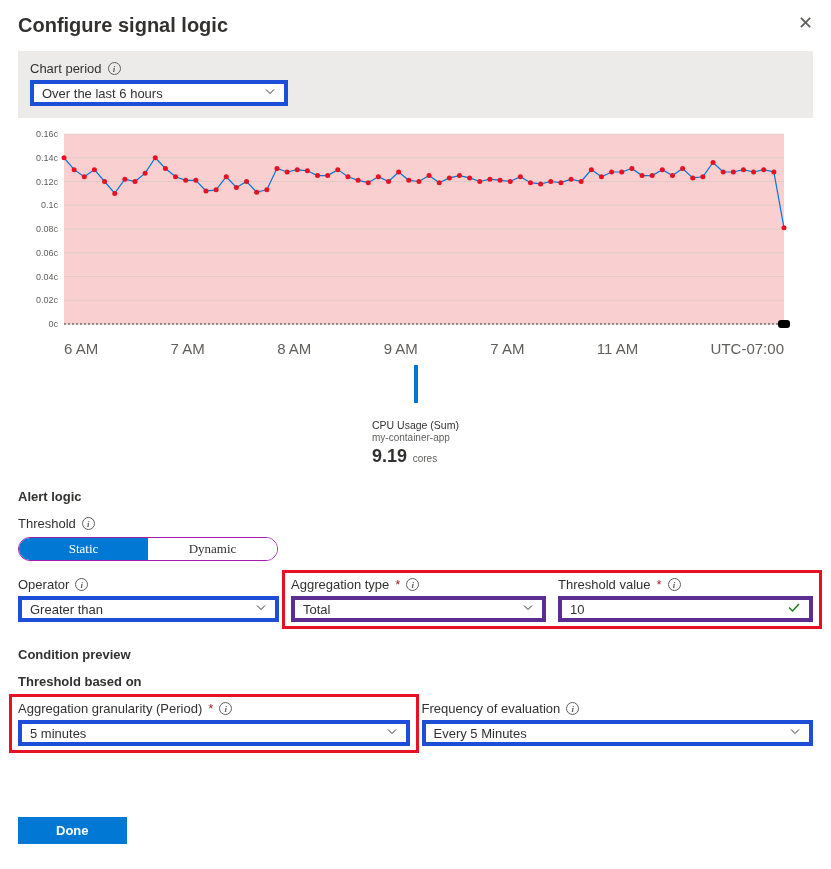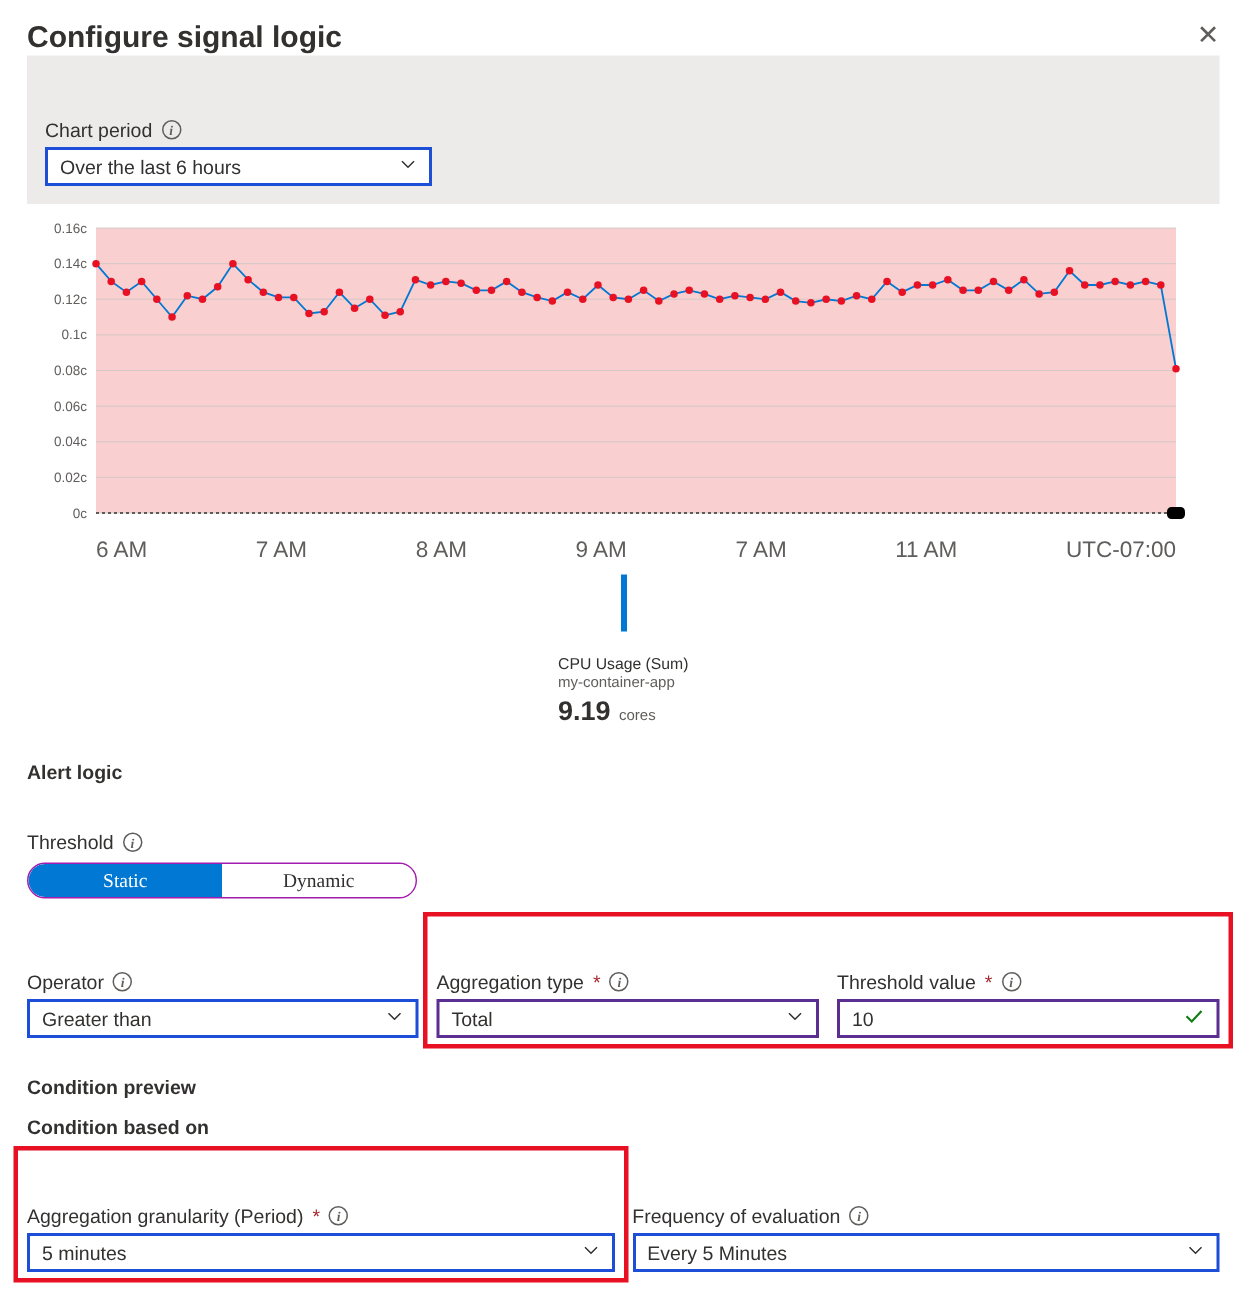--- a/index.html
+++ b/index.html
@@ -9,42 +9,43 @@
     font-size: 13px;
     color: #323130;
     background: #fff;
     width: 831px;
   }
   .panel { padding: 14px 18px 18px 18px; }
   .header {
     display: flex;
     justify-content: space-between;
     align-items: flex-start;
+    margin-bottom: 14px;
   }
   .title { font-size: 20px; font-weight: 600; }
   .close-x { font-size: 18px; cursor: pointer; color: #605e5c; line-height: 1; }
 
   .chart-period-bar {
     background: #edebe9;
     padding: 10px 12px 12px 12px;
     margin-bottom: 10px;
   }
-  .label-row { font-size: 13px; color: #323130; margin-bottom: 4px; display:flex; align-items:center; gap:6px;margin-top:32px;}
+  .label-row { font-size: 13px; color: #323130; margin-bottom: 4px; display:flex; align-items:center; gap:6px;}
   .info-icon {
     display: inline-flex; align-items: center; justify-content: center;
     width: 13px; height: 13px; border: 1px solid #605e5c; border-radius: 50%;
     font-size: 9px; color: #605e5c; font-style: italic; font-family: serif;
     font-weight: bold;
   }
   .req { color: #a4262c; }
 
   .select-box {
     position: relative;
     background: #fff;
-    border: 2px solid #1d4ed8;
+    border: 4px solid #1d4ed8;
     height: 26px;
     display: flex;
     align-items: center;
     padding: 0 8px;
     font-size: 13px;
     color: #323130;
   }
   .select-box.small { width: 258px; }
   .select-box .chev {
     position: absolute; right: 8px; top: 50%; transform: translateY(-50%);
@@ -306,21 +307,21 @@
                 <path d="M2 7 L5.5 10.5 L12 3.5" stroke="#107c10" stroke-width="1.4" fill="none"></path>
               </svg>
           </span>
         </div>
       </div>
     </div>
   </div>
 
   <div class="section-head" style="margin-top:10px;">Condition preview</div>
 
-  <div class="section-head">Condition based on</div>
+  <div class="section-head">Threshold based on</div>
 
   <div class="grid2">
     <div class="col">
       <div class="highlight-red">
         <div class="label-row">
           <span>Aggregation granularity (Period)</span>
           <span class="req">*</span>
           <span class="info-icon">i</span>
         </div>
         <div class="select-box">

